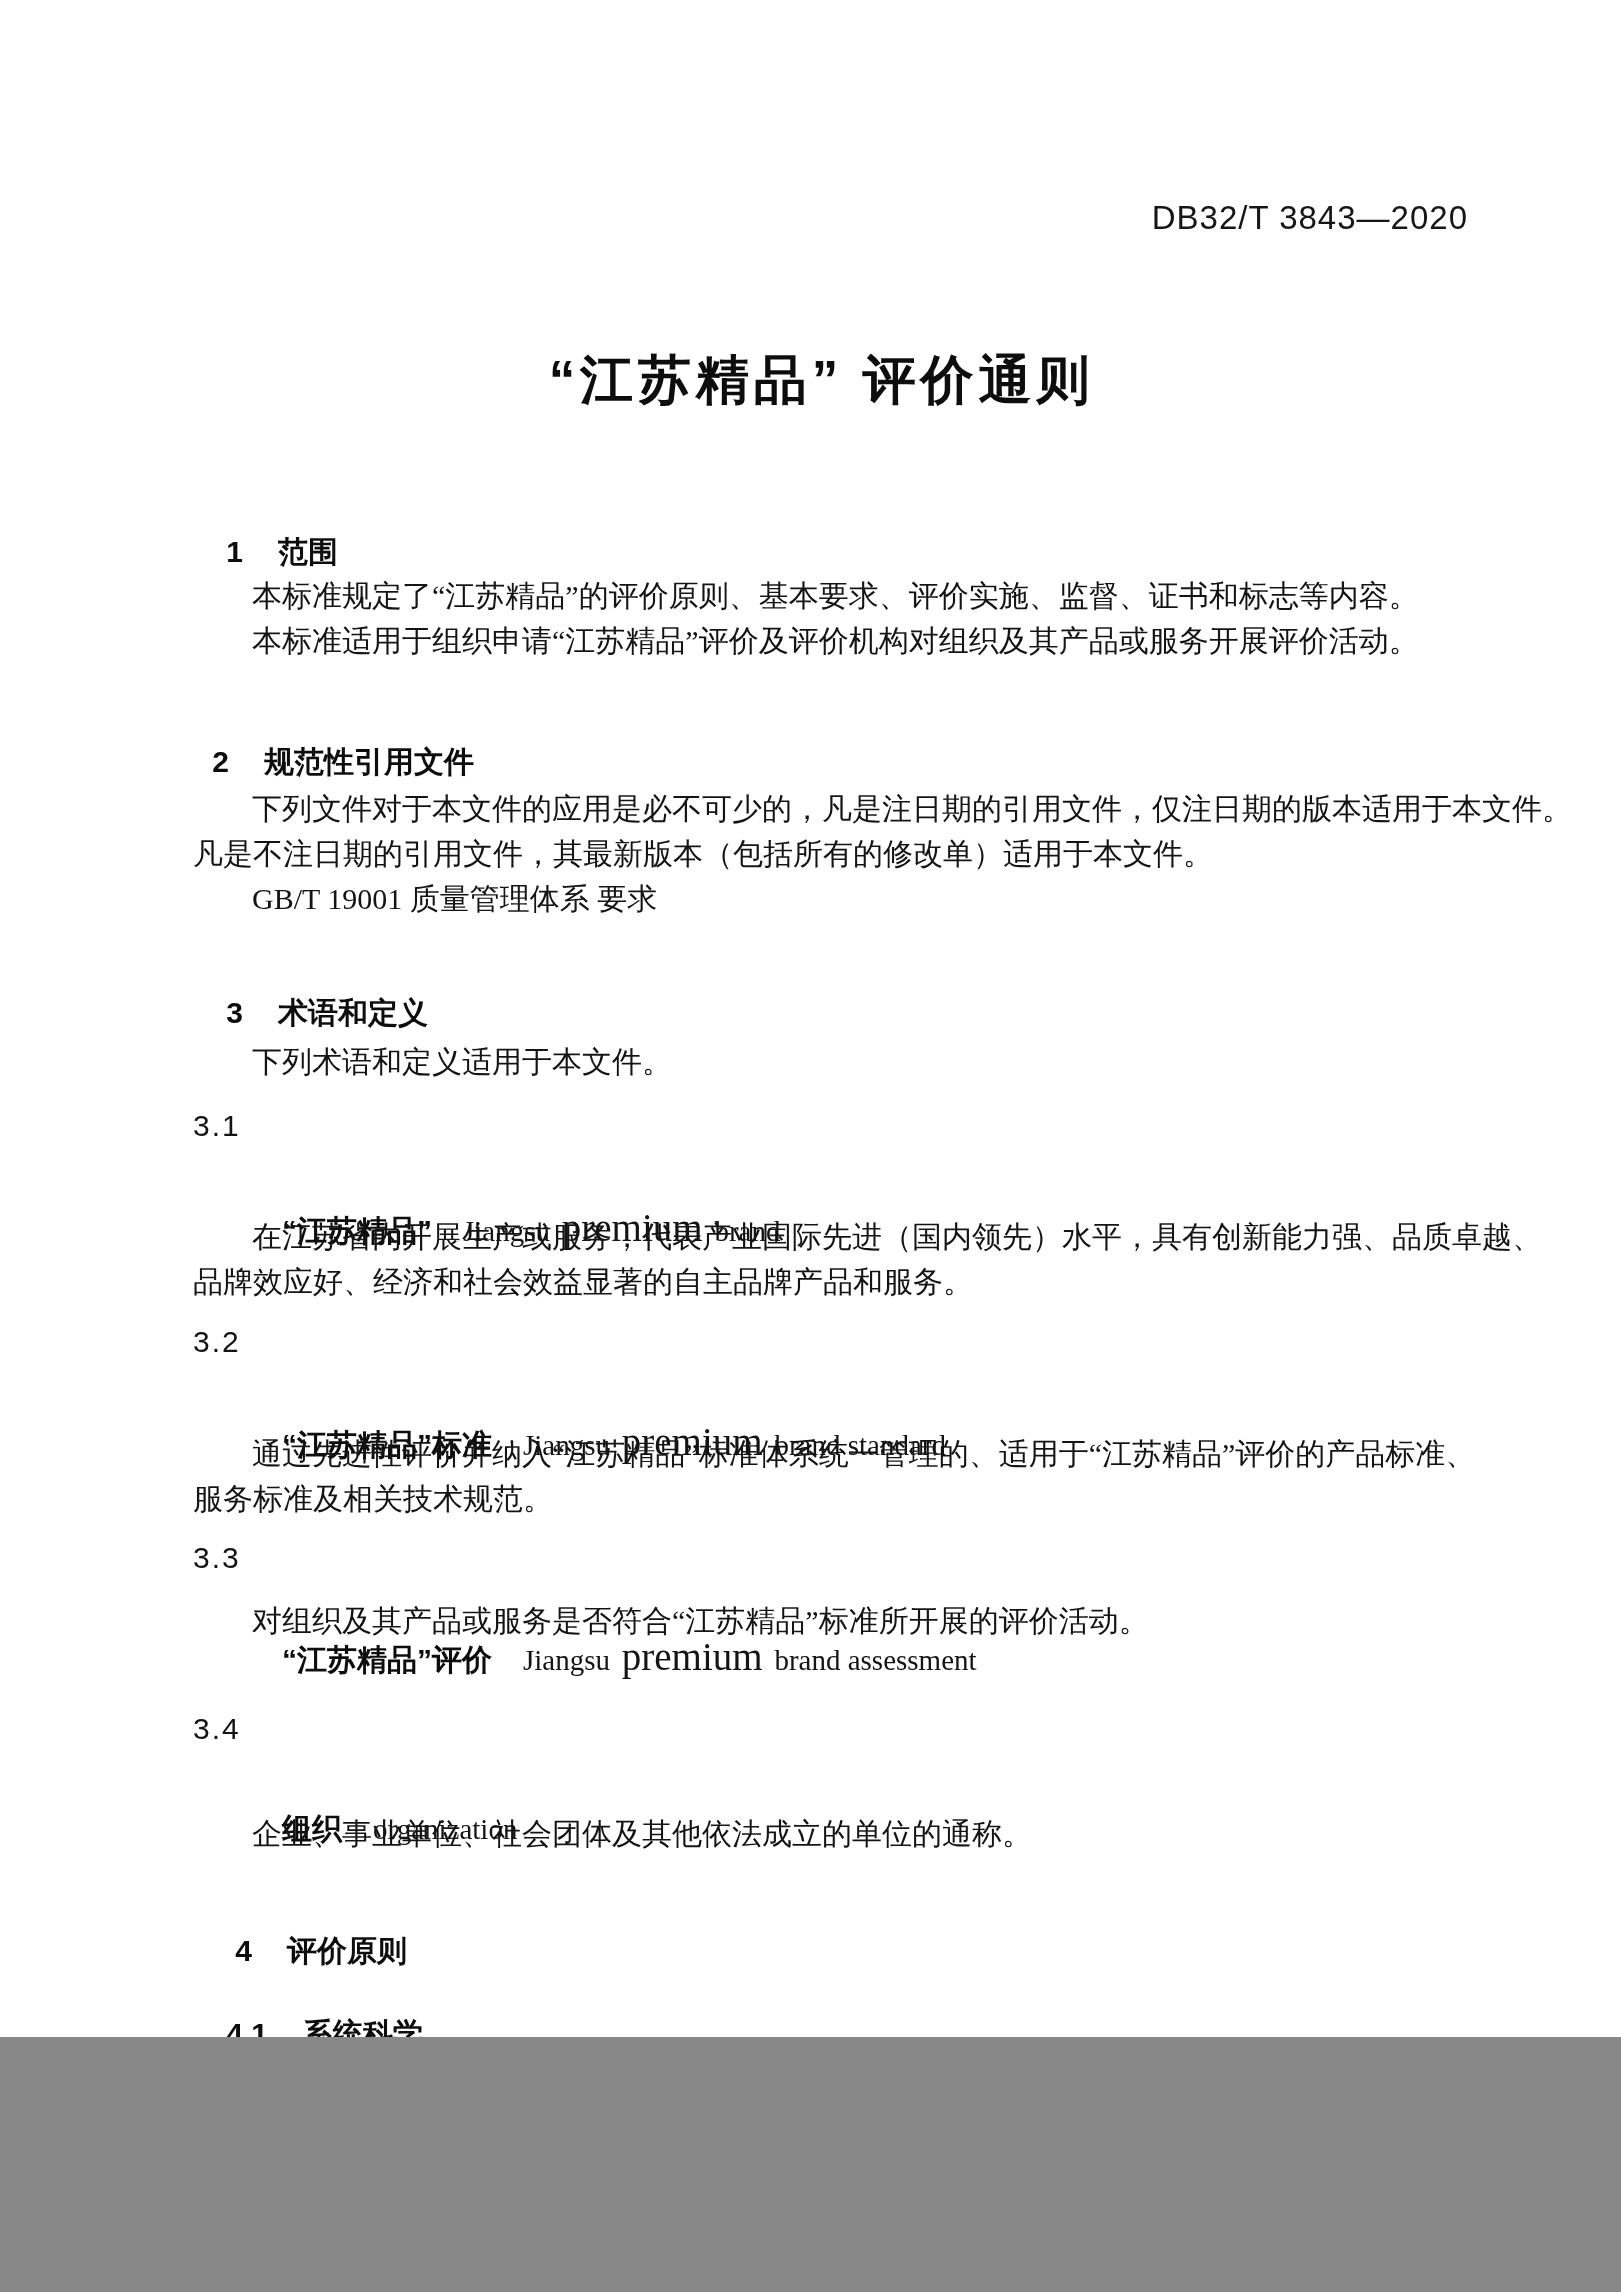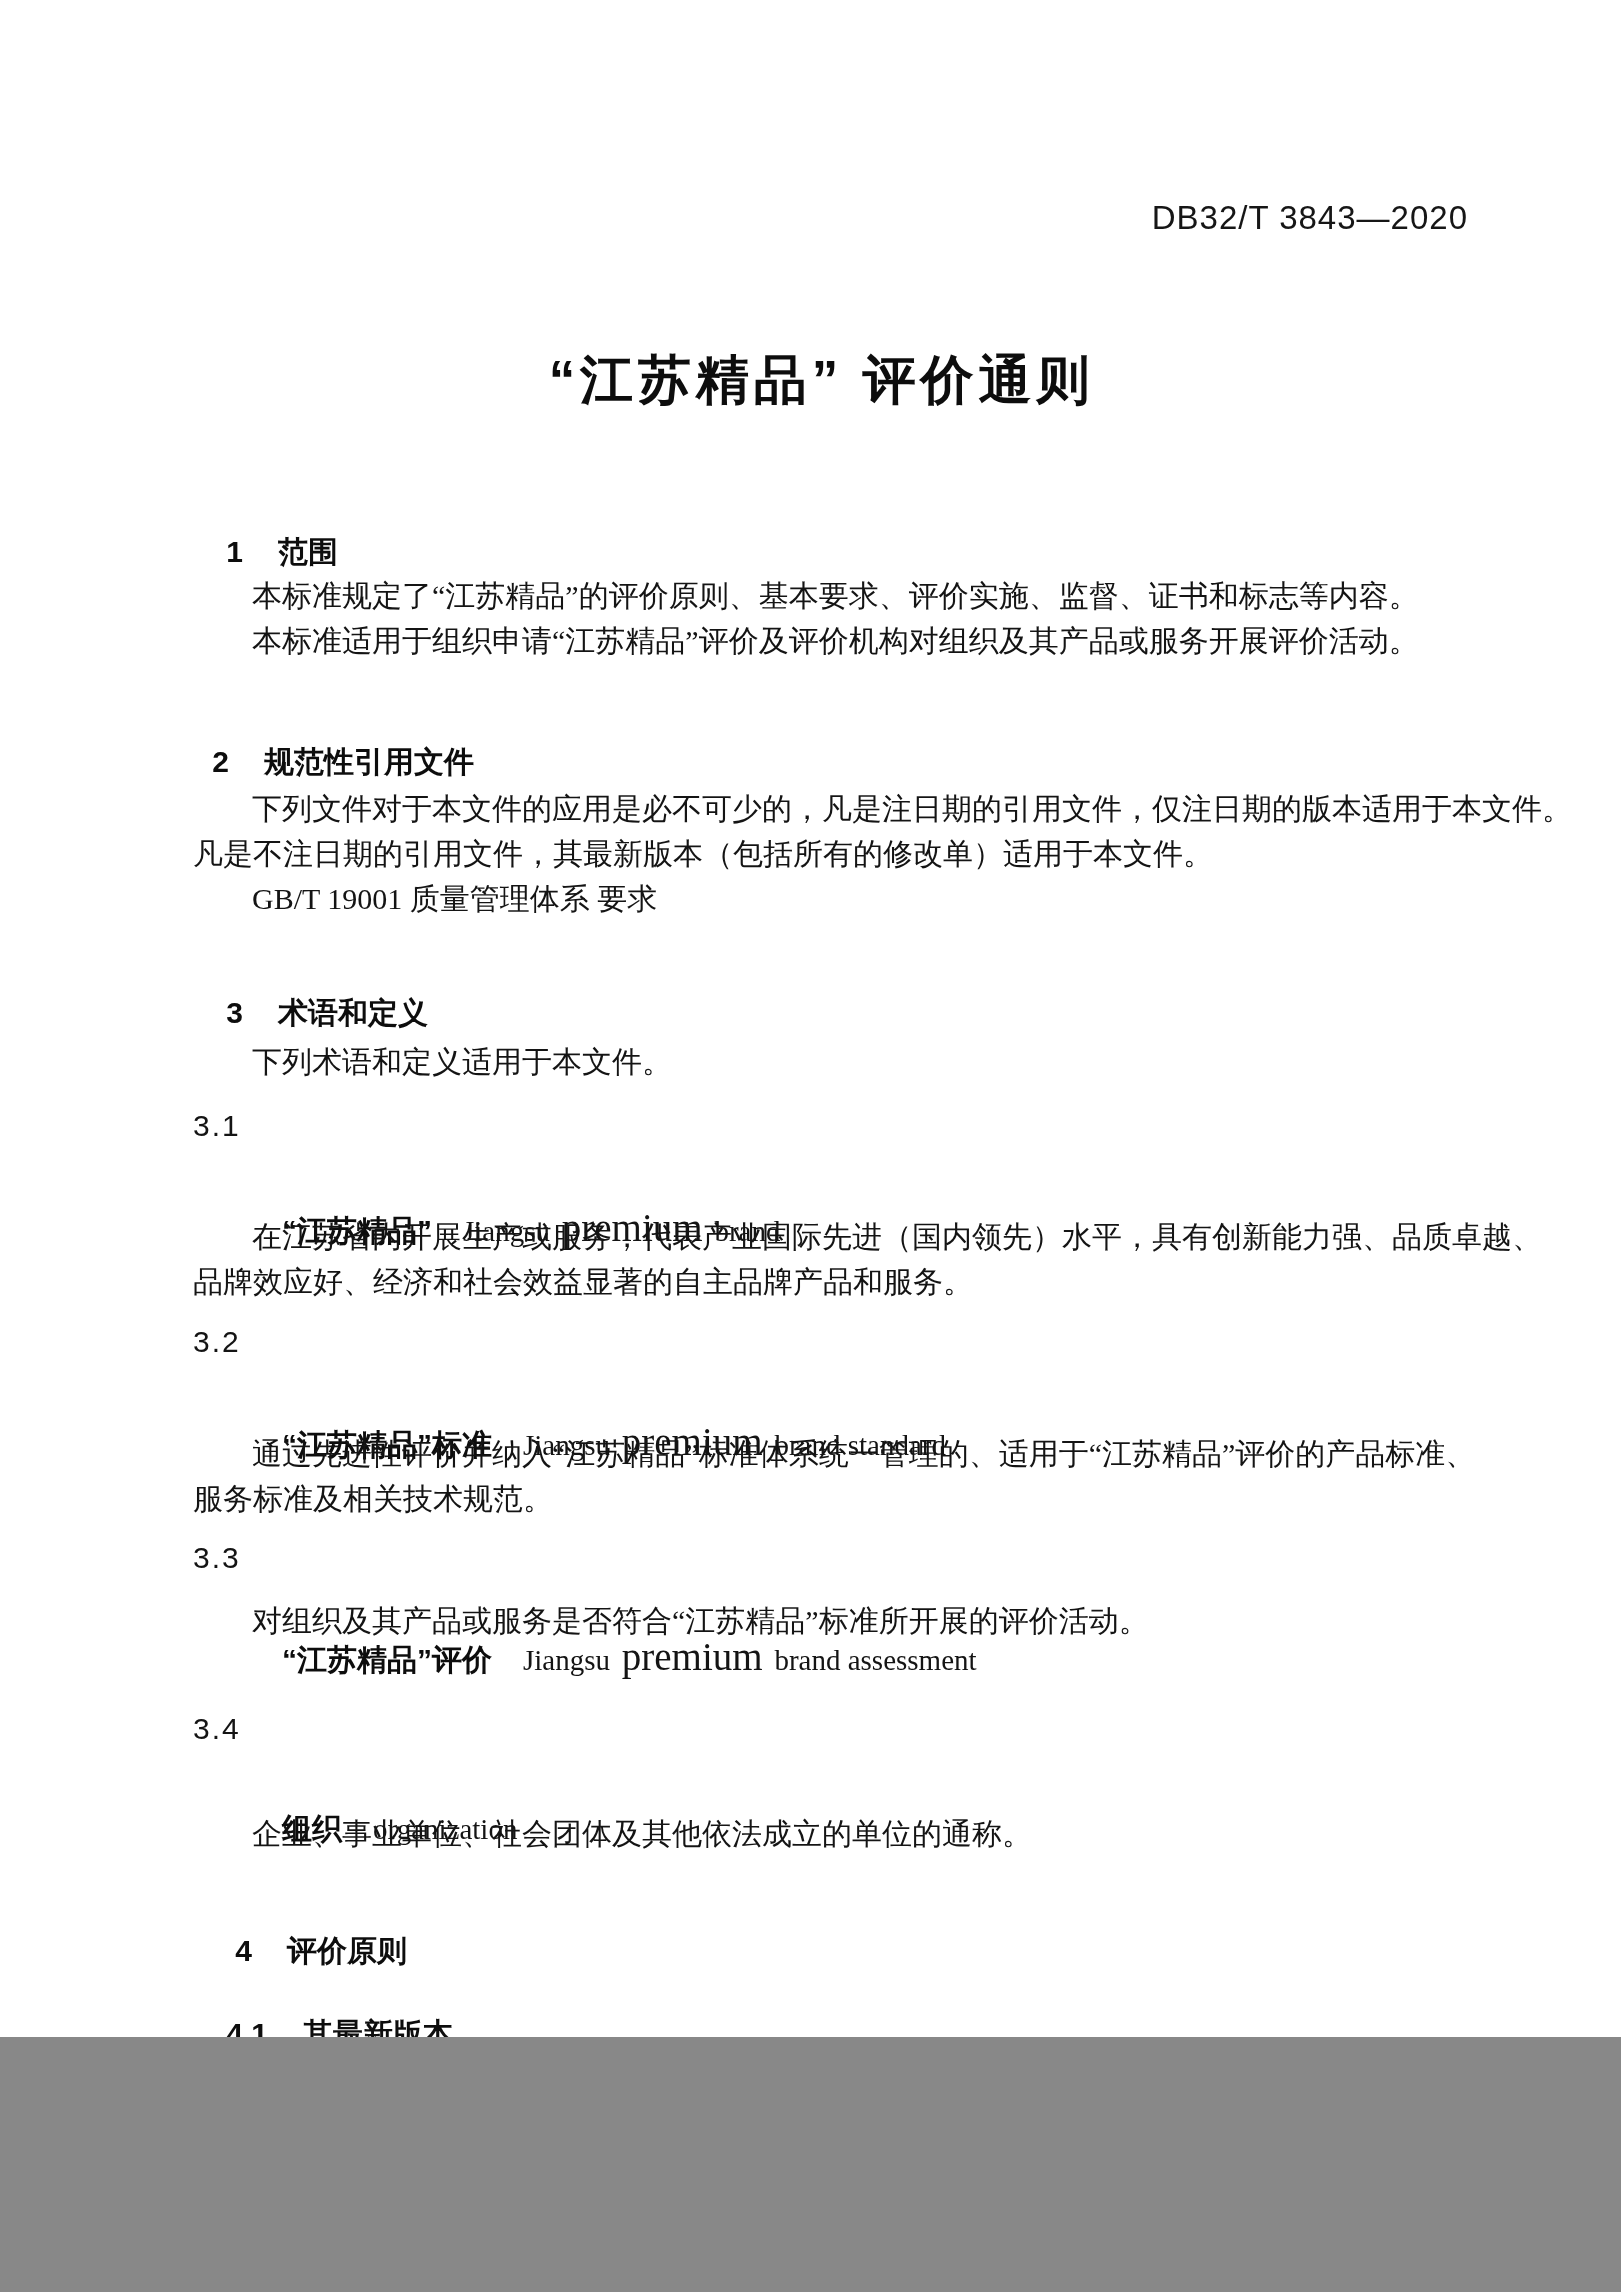--- a/index.html
+++ b/index.html
@@ -129,19 +129,19 @@
   <div class="abs clause-num" style="top:1712px; left:193px;">3.4</div>
   <div class="abs term-line" style="top:1769px; left:252px;">
     <span class="t-zh">组织</span><span class="t-en">organization</span><span class="t-en-lg"></span><span class="t-en"></span>
   </div>
   <div class="abs body-line" style="top:1814px; left:252px;">企业、事业单位、社会团体及其他依法成立的单位的通称。</div>
 
   <div class="abs heading" style="top:1897px; left:202px;">
     <span class="h-num">4</span><span>评价原则</span>
   </div>
   <div class="abs heading" style="top:1980px; left:193px;">
-    <span class="h-num" style="">4.1</span><span>其最新版本</span>
+    <span class="h-num" style="">4.1</span><span>系统科学</span>
   </div>
 
   <div class="abs page-num" style="top:2107px; left:1423px;">1</div>
 
 </div>
 
 
 </body></html>

